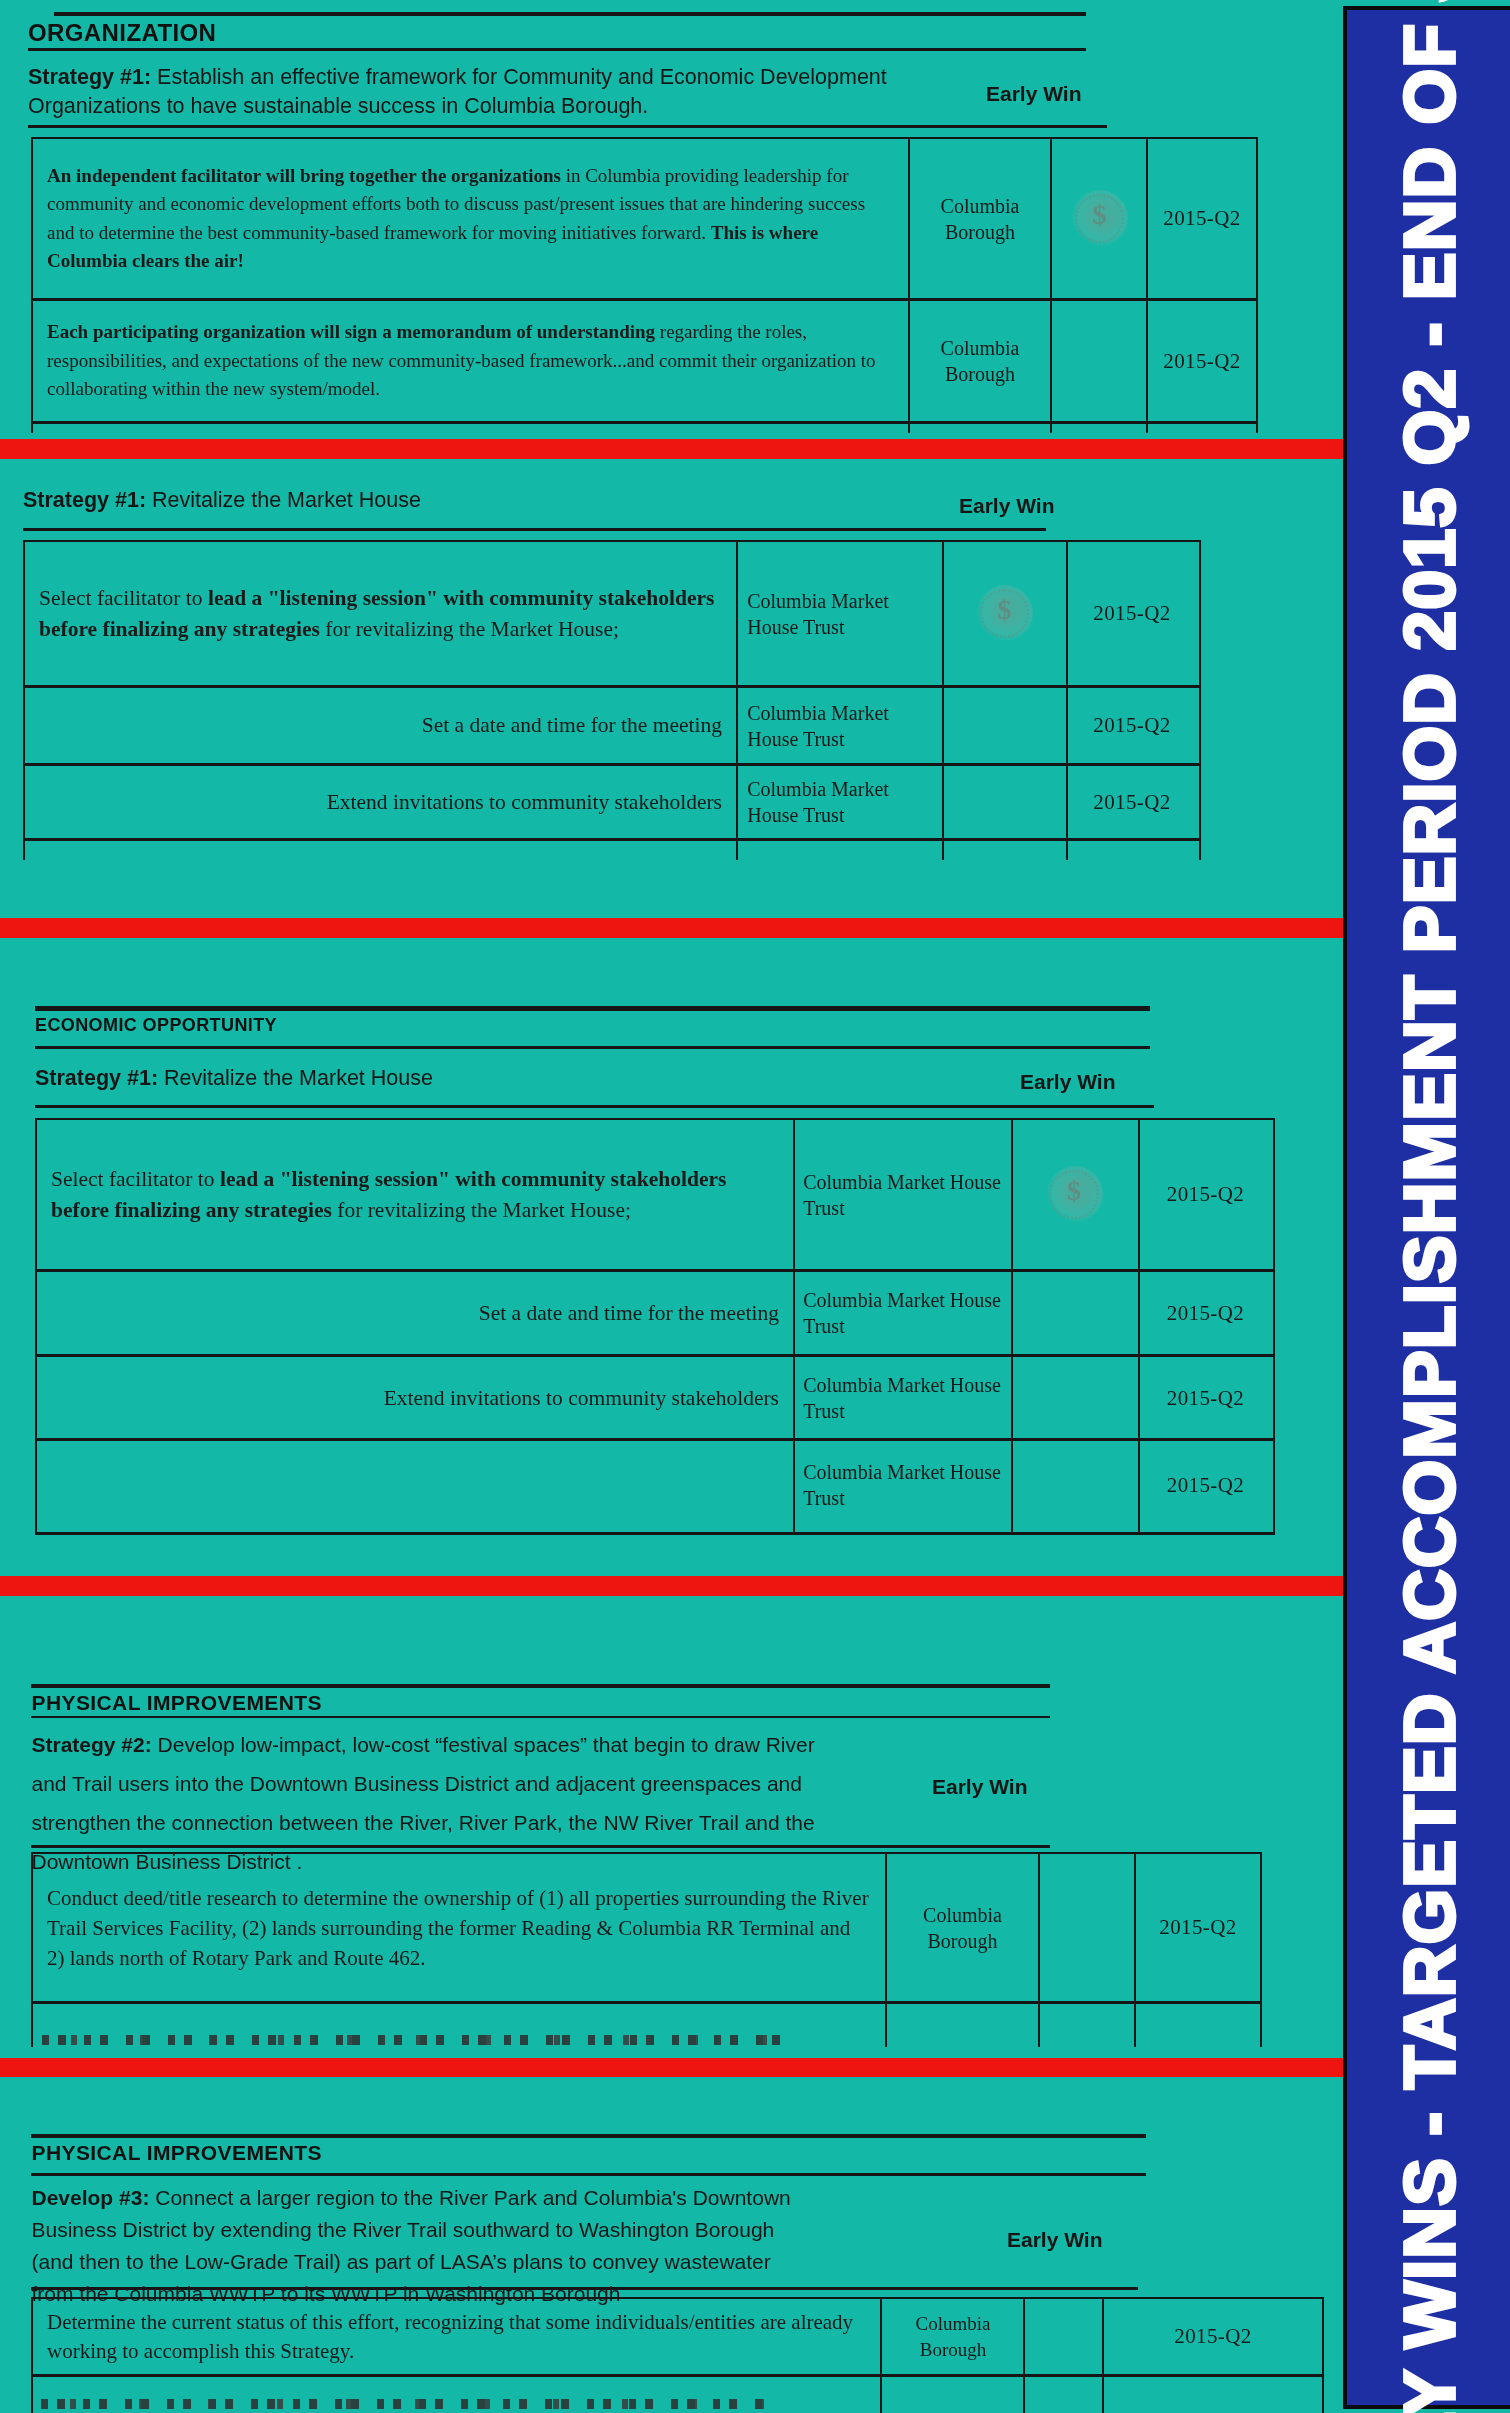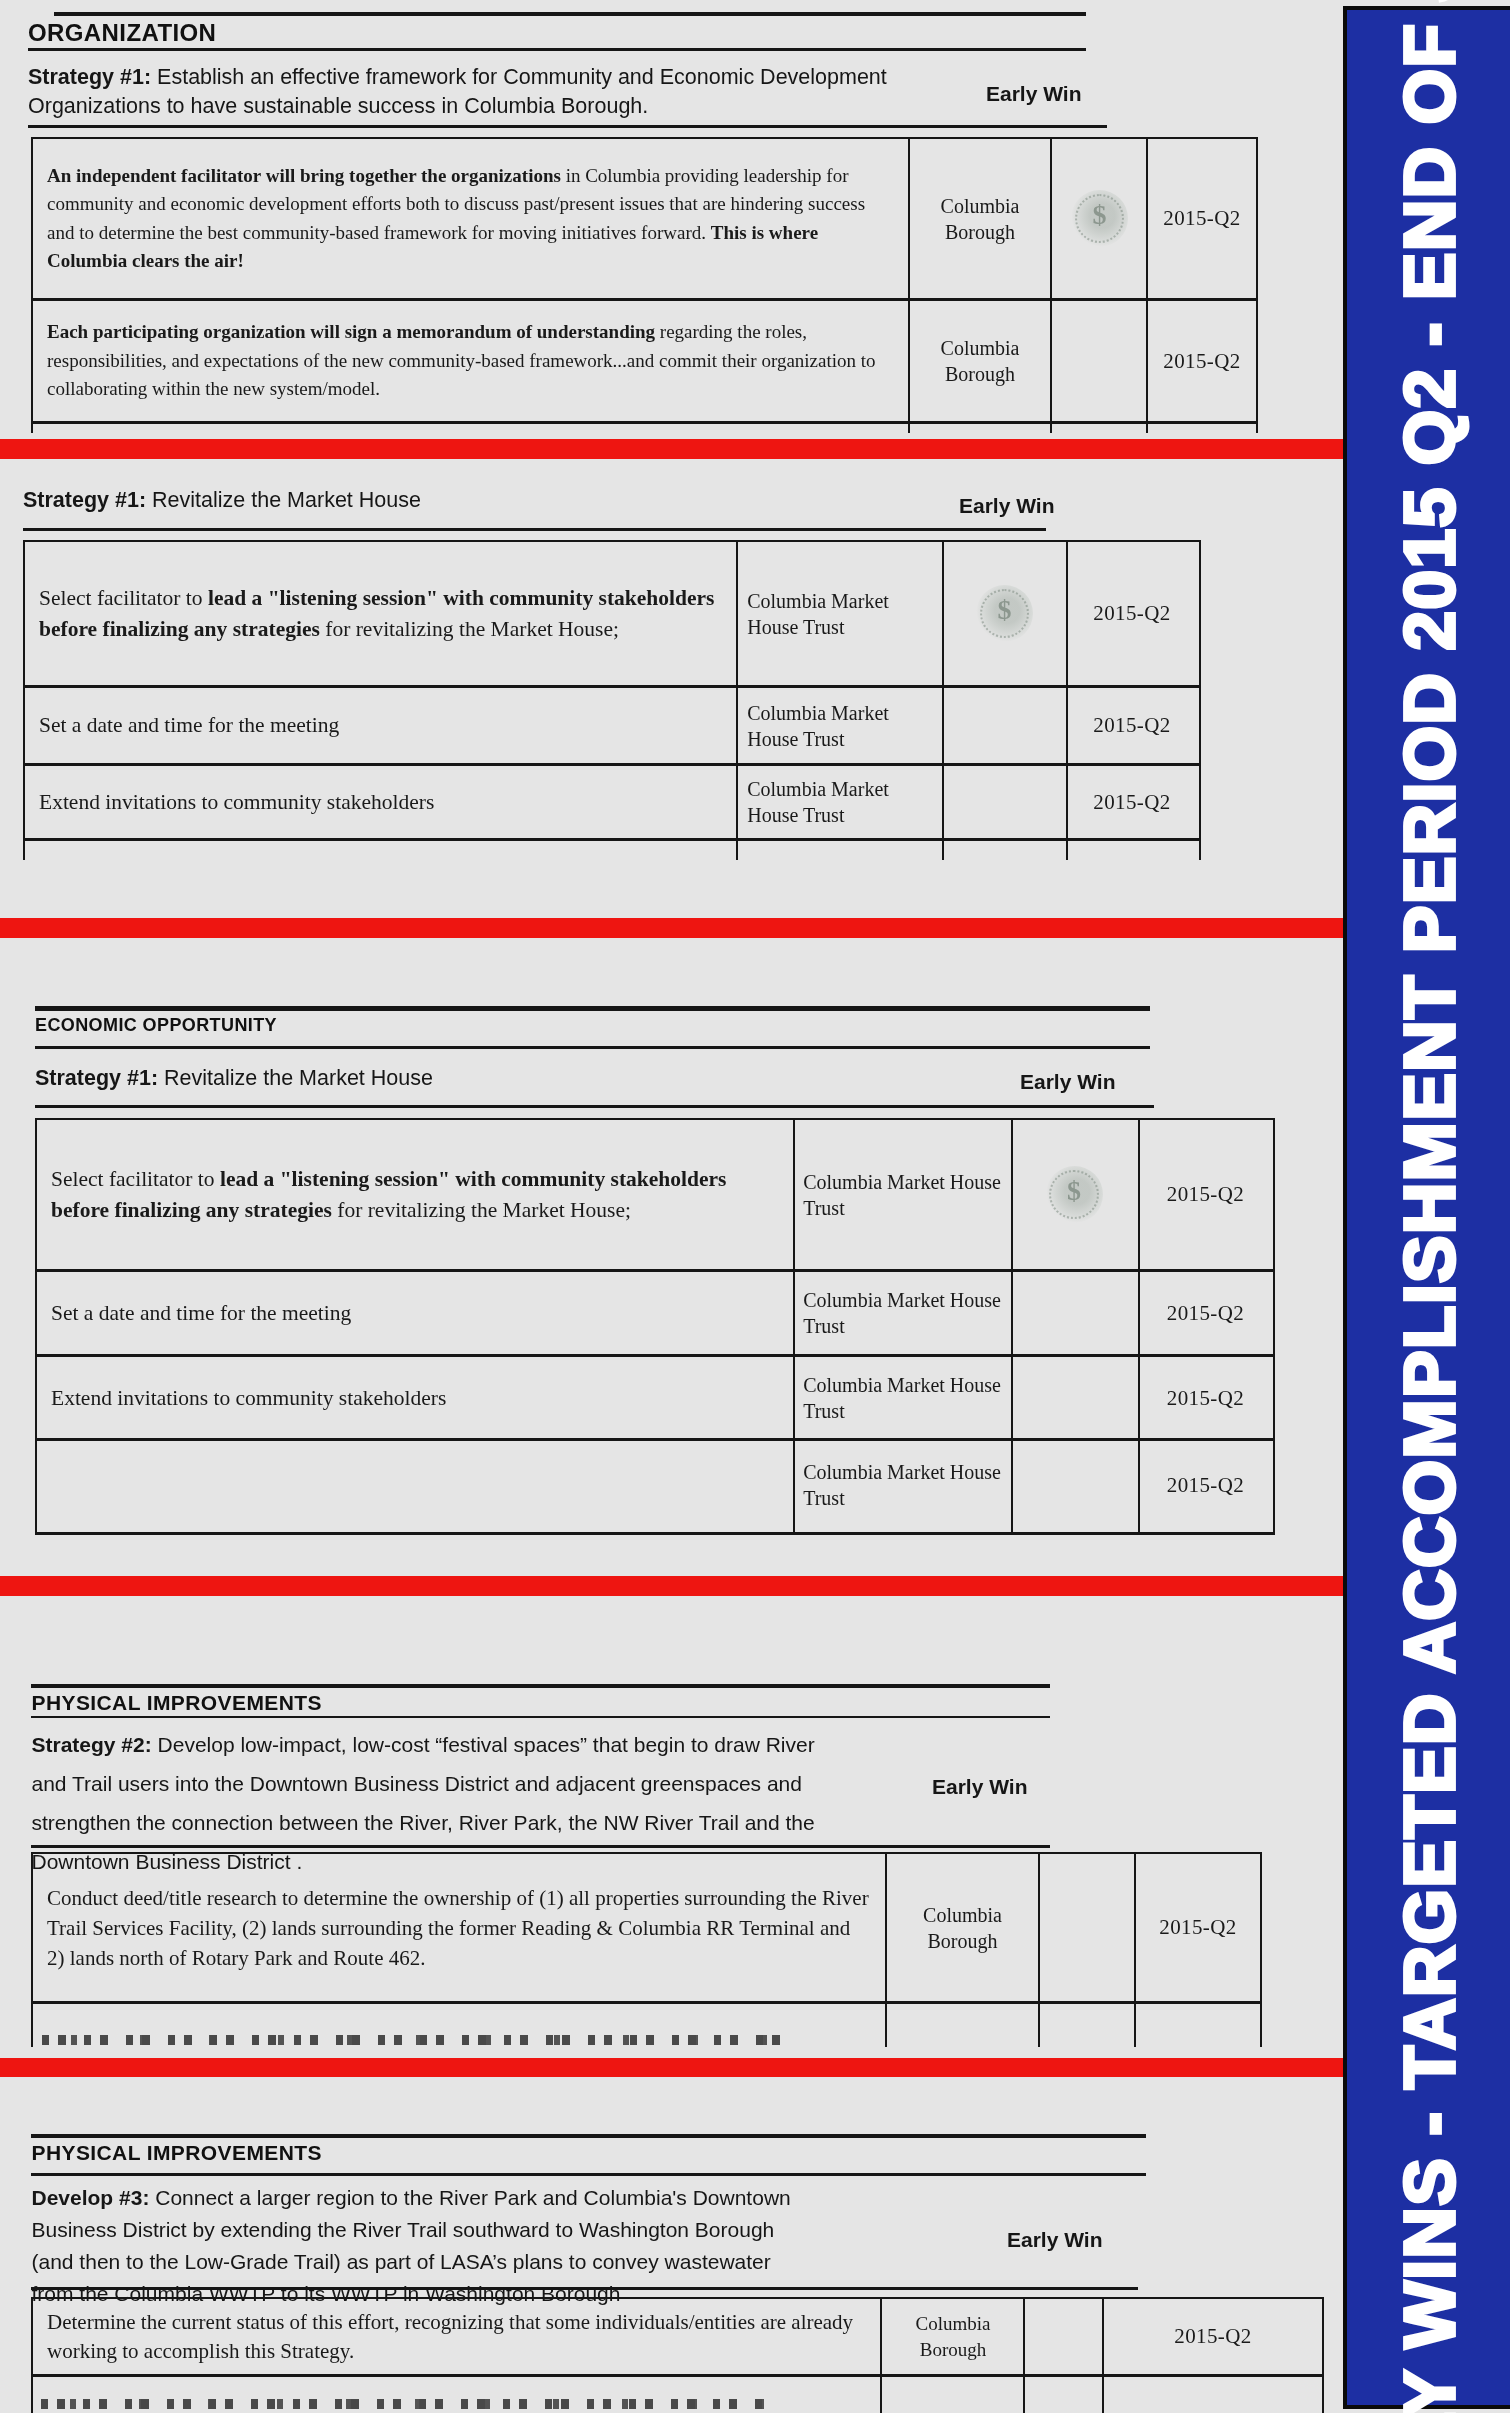--- a/index.html
+++ b/index.html
@@ -1,30 +1,30 @@
 <!DOCTYPE html>
 <html style="font-size:12.3px"><head>
 <meta charset="utf-8">
 <style>
   html,body{margin:0;padding:0;background:#ffffff;}
-  .page{position:relative;width:1511px;height:2413px;background:#e5e5e5;overflow:hidden;
+  .page{position:relative;width:1511px;height:2413px;background:#14b8a6;overflow:hidden;
         font-family:"Liberation Serif",serif;color:#1a1a1a;}
   .hline{position:absolute;background:#161616;}
   .cat{position:absolute;font-family:"Liberation Sans",sans-serif;font-weight:bold;
        letter-spacing:0.4px;color:#111;}
   .strat{position:absolute;font-family:"Liberation Sans",sans-serif;color:#161616;}
   .strat .b{font-weight:bold;}
   .ew{position:absolute;font-family:"Liberation Sans",sans-serif;font-weight:bold;
       font-size:21px;color:#161616;}
   .tbl{position:absolute;border:2.3px solid #161616;}
   .tbl.open-bottom{border-bottom:none;}
   .v{position:absolute;top:0;bottom:0;width:2.3px;background:#161616;}
   .h{position:absolute;left:0;right:0;height:3.1px;background:#161616;}
   .cell{position:absolute;display:flex;align-items:center;box-sizing:border-box;}
-  .desc{padding:7.7px 14px;font-size:19px;line-height:28.4px;text-align:left;}
+  .desc{padding:7.7px 14px;font-size:19px;line-height:28.4px;text-align:left;justify-content:flex-end;}
   .desc.big{font-size:21.5px;line-height:31px;}
   .cen{justify-content:center;text-align:center;}
   .org{font-size:20px;line-height:26px;}
   .date{font-size:21px;letter-spacing:0.4px;}
   .redbar{position:absolute;left:0;width:1343px;}
   
   .stamp{position:relative;width:57px;height:57px;border-radius:50%;
          background:radial-gradient(circle at 55% 45%, rgba(145,158,148,.40) 0 28%,
                     rgba(165,178,168,.22) 55%, rgba(165,178,168,0) 70%);}
   .stamp::before{content:"$";position:absolute;left:0;right:0;top:9.2px;text-align:center;

